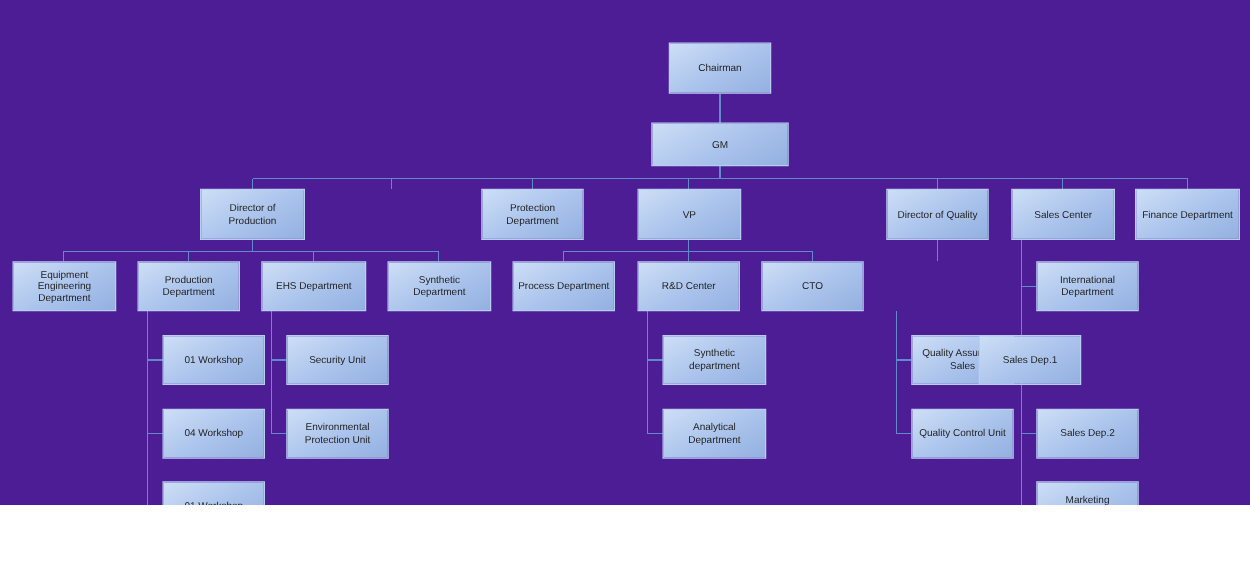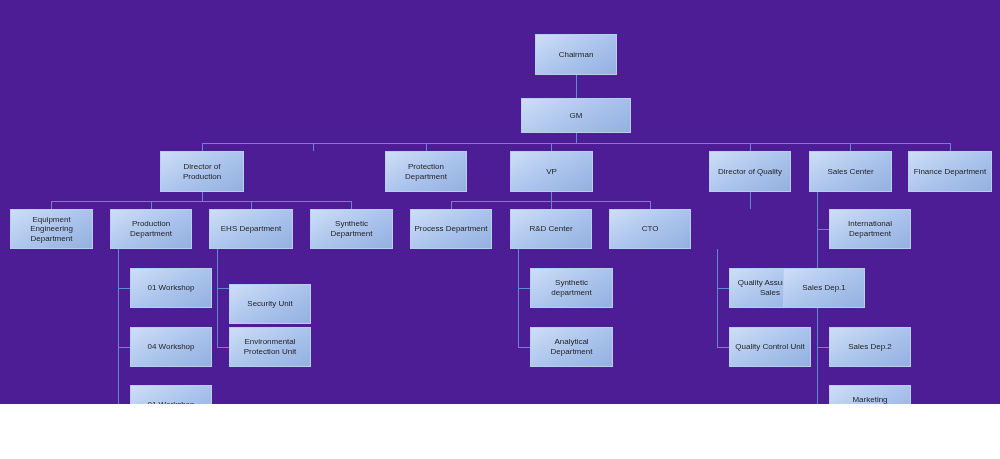--- a/index.html
+++ b/index.html
@@ -117,21 +117,21 @@
   <div class="node" style="left:10px;top:209px;width:83px;height:40px">Equipment Engineering Department</div>
   <div class="node" style="left:110px;top:209px;width:82px;height:40px">Production Department</div>
   <div class="node" style="left:209px;top:209px;width:84px;height:40px">EHS Department</div>
   <div class="node" style="left:310px;top:209px;width:83px;height:40px">Synthetic Department</div>
   <div class="node" style="left:410px;top:209px;width:82px;height:40px">Process Department</div>
   <div class="node" style="left:510px;top:209px;width:82px;height:40px">R&amp;D Center</div>
   <div class="node" style="left:609px;top:209px;width:82px;height:40px">CTO</div>
   <div class="node" style="left:829px;top:209px;width:82px;height:40px">International Department</div>
 
   <div class="node" style="left:130px;top:268px;width:82px;height:40px">01 Workshop</div>
-  <div class="node" style="left:229px;top:284px;width:82px;height:40px">Security Unit</div>
+  <div class="node" style="left:229px;top:268px;width:82px;height:40px">Security Unit</div>
   <div class="node" style="left:530px;top:268px;width:83px;height:40px">Synthetic department</div>
   <div class="node" style="left:729px;top:268px;width:82px;height:40px">Quality Assurance Sales</div>
   <div class="node" style="left:783px;top:268px;width:82px;height:40px">Sales Dep.1</div>
 
   <div class="node" style="left:130px;top:327px;width:82px;height:40px">04 Workshop</div>
   <div class="node" style="left:229px;top:327px;width:82px;height:40px">Environmental Protection Unit</div>
   <div class="node" style="left:729px;top:327px;width:82px;height:40px">Quality Control Unit</div>
   <div class="node" style="left:530px;top:327px;width:83px;height:40px">Analytical Department</div>
   <div class="node" style="left:829px;top:327px;width:82px;height:40px">Sales Dep.2</div>
 

